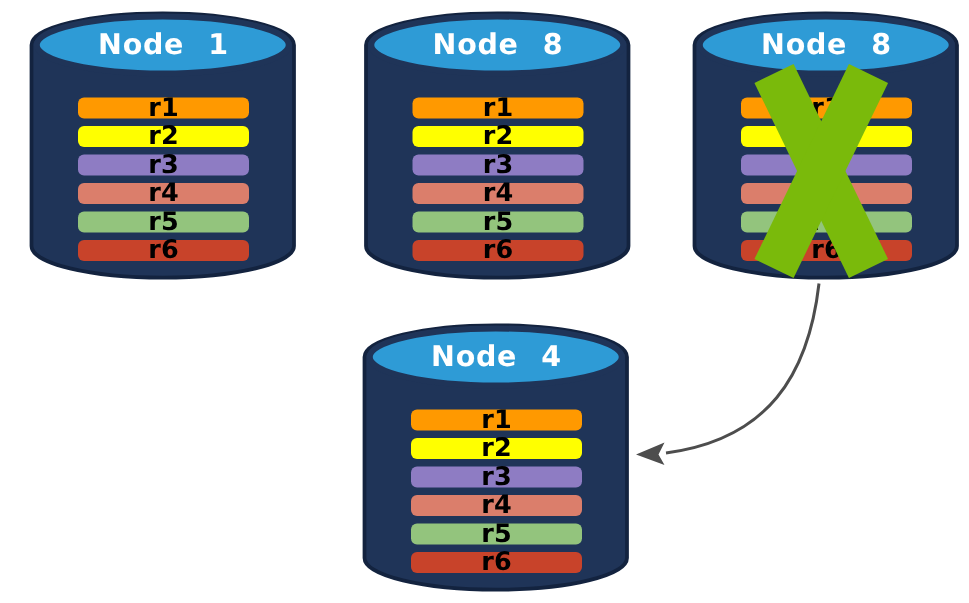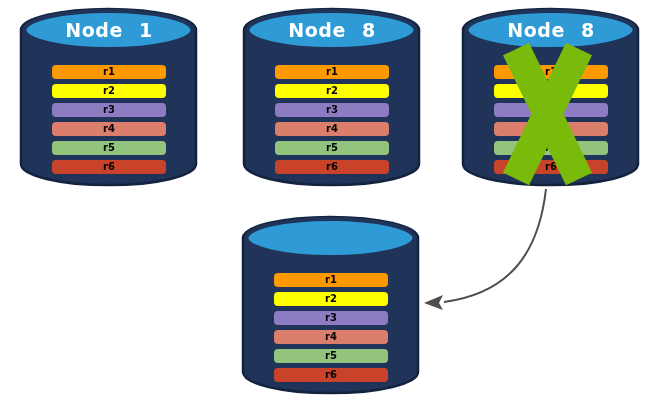--- a/index.html
+++ b/index.html
@@ -59,21 +59,21 @@
   }
   .replica {
     height: 14px;
     border-radius: 4px;
     display: flex;
     align-items: center;
     justify-content: center;
   }
   .replica-label {
     color: var(--replica-label, #000000);
-    font-size: 10px;
+    font-size: 17px;
     font-weight: bold;
     line-height: 14px;
   }
   .fail-x {
     position: absolute;
     left: 30px;
     top: 40px;
     width: 113px;
     height: 136px;
     overflow: visible;
@@ -190,20 +190,21 @@
       <line x1="25" y1="3" x2="88" y2="133"></line>
       <line x1="88" y1="3" x2="25" y2="133"></line>
     </svg>
   </div>
 
   <div class="node" style="left:241px; top:214px;">
     <svg class="cyl-svg" viewBox="0 0 180 182">
     <path class="cyl-silhouette" d="M2,24 A87,21 0 0 1 177,24 L177,158 A87,21 0 0 1 2,158 Z"></path>
     <ellipse class="cyl-cap" cx="89.5" cy="24" rx="84" ry="19"></ellipse>
   </svg>
+    <div class="node-label">Node 4</div>
     <div class="replicas">
         <div class="replica" style="background-color: rgb(255, 153, 0);">
     <span class="replica-label">r1</span>
   </div>
         <div class="replica" style="background-color: rgb(255, 255, 0);">
     <span class="replica-label">r2</span>
   </div>
         <div class="replica" style="background-color: rgb(142, 124, 195);">
     <span class="replica-label">r3</span>
   </div>

